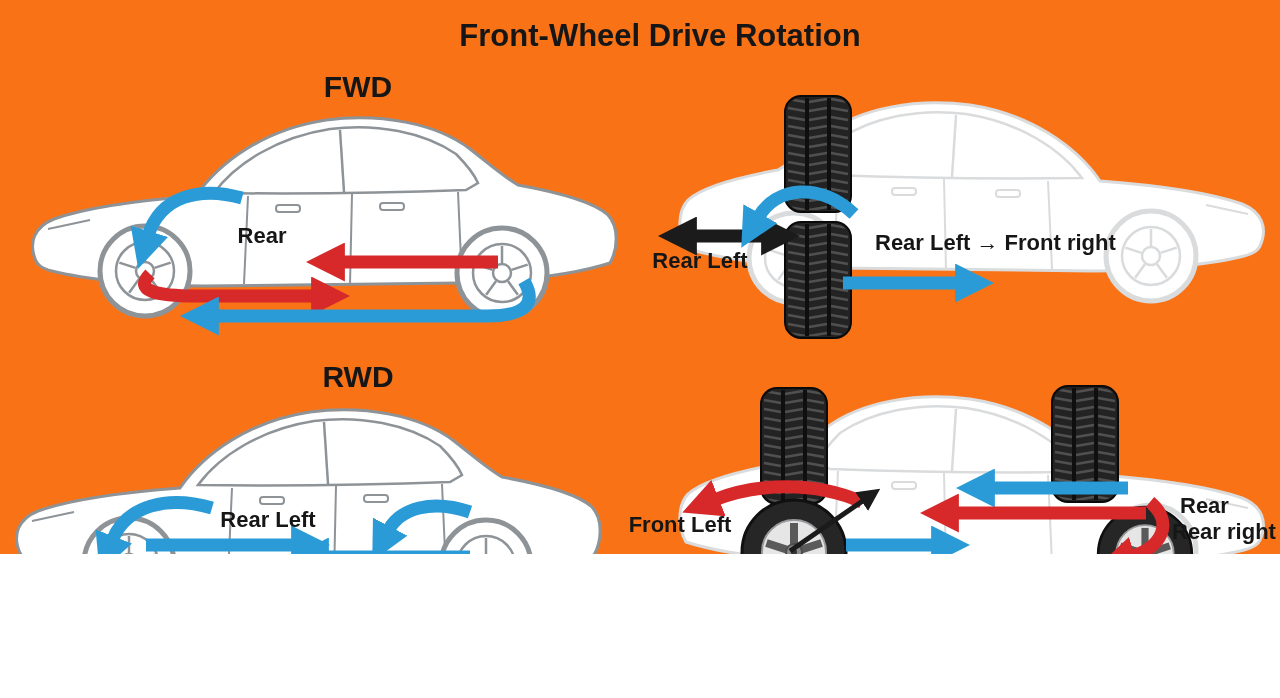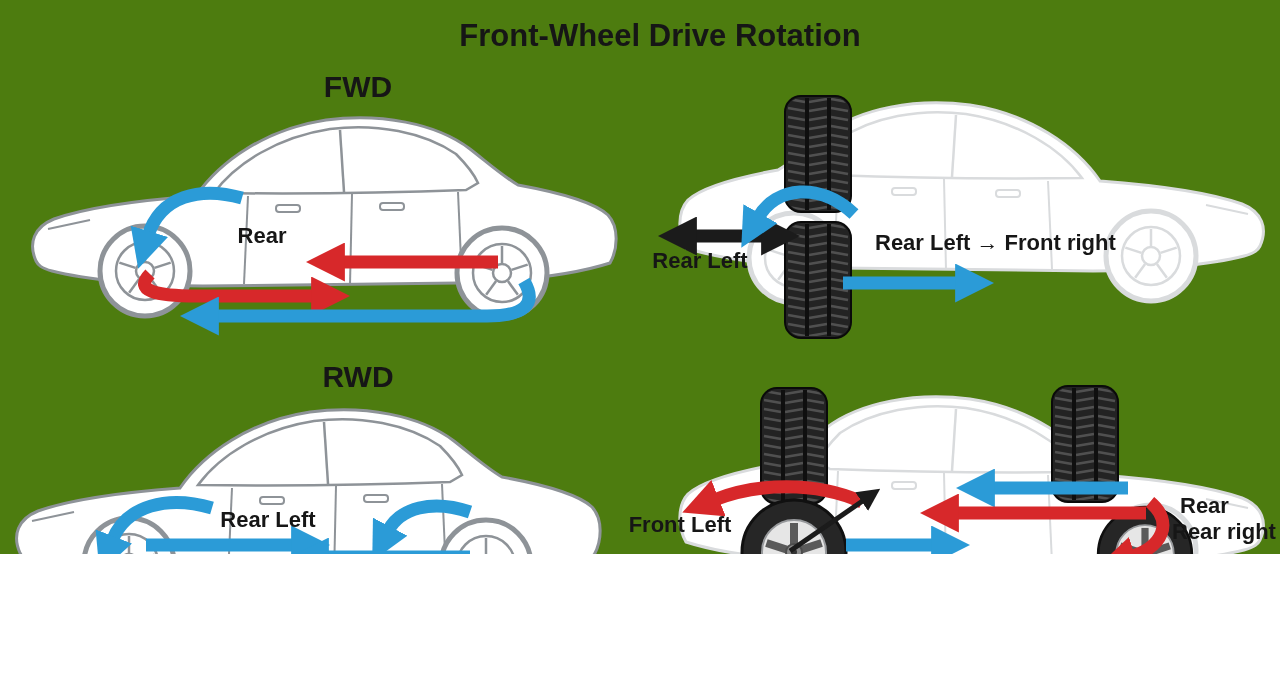--- a/index.html
+++ b/index.html
@@ -1,16 +1,16 @@
 <!DOCTYPE html>
 <html><head>
 <meta charset="utf-8">
 <style>
   html,body{margin:0;padding:0;background:#ffffff;}
-  .canvas{position:relative;width:1280px;height:554px;background:#4d7c0f;overflow:hidden;}
+  .canvas{position:relative;width:1280px;height:554px;background:#f97316;overflow:hidden;}
   svg{display:block;}
   text{font-family:"Liberation Sans","DejaVu Sans",sans-serif;font-weight:bold;fill:#161616;}
   .title{font-size:31px;}
   .section{font-size:30px;}
   .label{font-size:22px;}
   .mid{text-anchor:middle;}
   .car{stroke:#8e9398;}
   .car.faint{stroke:#d9dbdd;}
   .arrow{fill:none;stroke-width:13px;}
   .arrow.red{stroke:#d7282a;}

